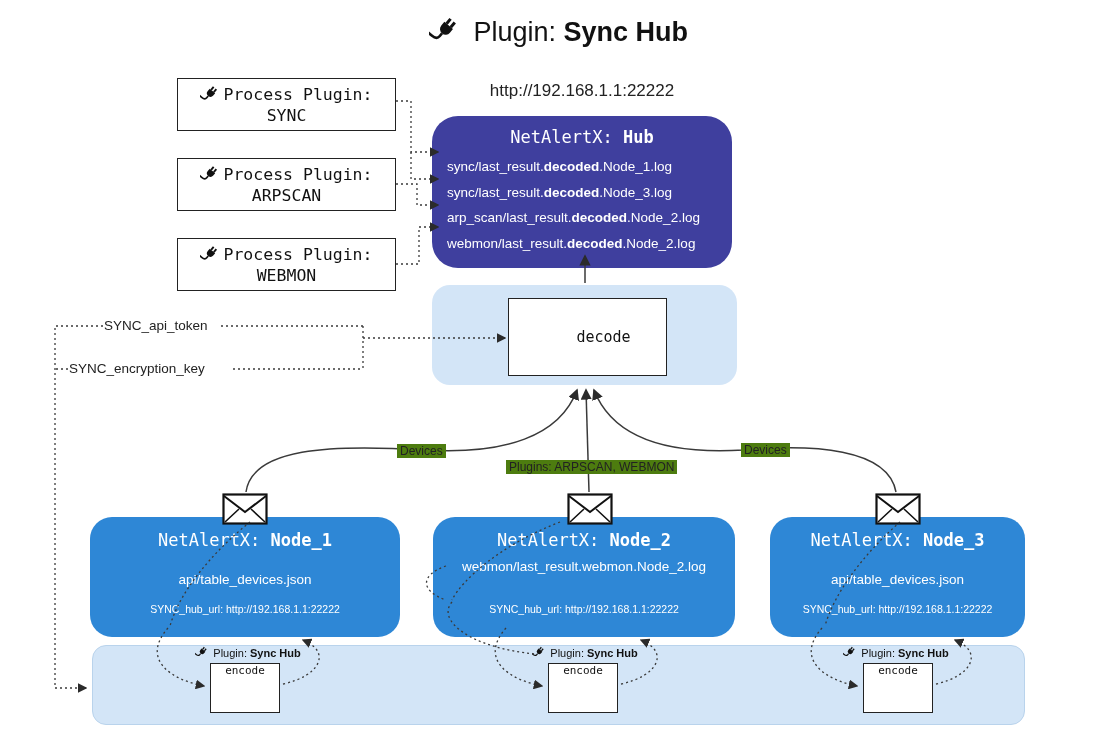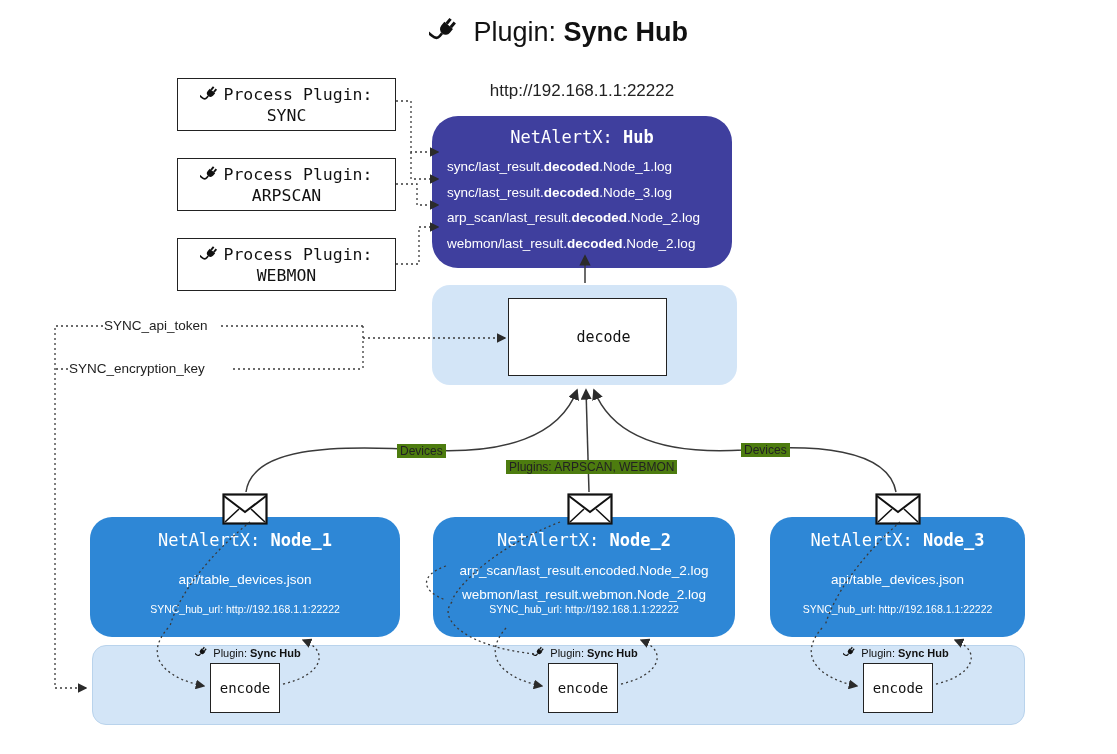--- a/index.html
+++ b/index.html
@@ -54,23 +54,23 @@
   .envelope { position: absolute; top: 493px; z-index: 3; }
 
   .enc-panel { position: absolute; left: 92px; top: 645px; width: 933px; height: 80px;
                background: var(--panel-bg, #d3e5f7); border: 1px solid #b9d3ec;
                border-radius: 14px; z-index: 1; }
   .enc-label { position: absolute; top: 646px; width: 126px; text-align: center;
                font-size: 11px; color: #111; z-index: 2; white-space: nowrap; }
   .enc-label .plug { vertical-align: -2px; margin-right: 2px; }
   .enc-label b { font-weight: 700; }
   .enc-box { position: absolute; top: 663px; width: 70px; height: 50px; background: #fff;
-             border: 1.4px solid #222; z-index: 2; display: flex; align-items: center;
+             border: 1.4px solid #222; z-index: 2; display: flex; 
              justify-content: center; font-family: "DejaVu Sans Mono", monospace;
-             font-size: 14px; color: #111; }
+             font-size: 11px; color: #111; }
   .hidden-defs { position: absolute; width: 0; height: 0; }
 </style>
 </head>
 <body>
 
 <div class="canvas">
 
   <svg class="hidden-defs">
     <defs>
       <g id="plug-sym">
@@ -195,21 +195,20 @@
     </div>
     <div class="node-file" style="margin-top:22px">api/table_devices.json</div>
     <div class="node-url">SYNC_hub_url: http://192.168.1.1:22222</div>
   </div>
 
   <div class="node" style="left:433px;width:302px">
     <div class="node-title">
       <span>NetAlertX:</span>
       <b>Node_2</b>
     </div>
-    <div class="node-file" style="margin-top:13px">arp_scan/last_result.encoded.Node_2.log</div>
     <div class="node-file" style="margin-top:9px">webmon/last_result.webmon.Node_2.log</div>
     <div class="node-url">SYNC_hub_url: http://192.168.1.1:22222</div>
   </div>
 
   <div class="node" style="left:770px;width:255px">
     <div class="node-title">
       <span>NetAlertX:</span>
       <b>Node_3</b>
     </div>
     <div class="node-file" style="margin-top:22px">api/table_devices.json</div>

